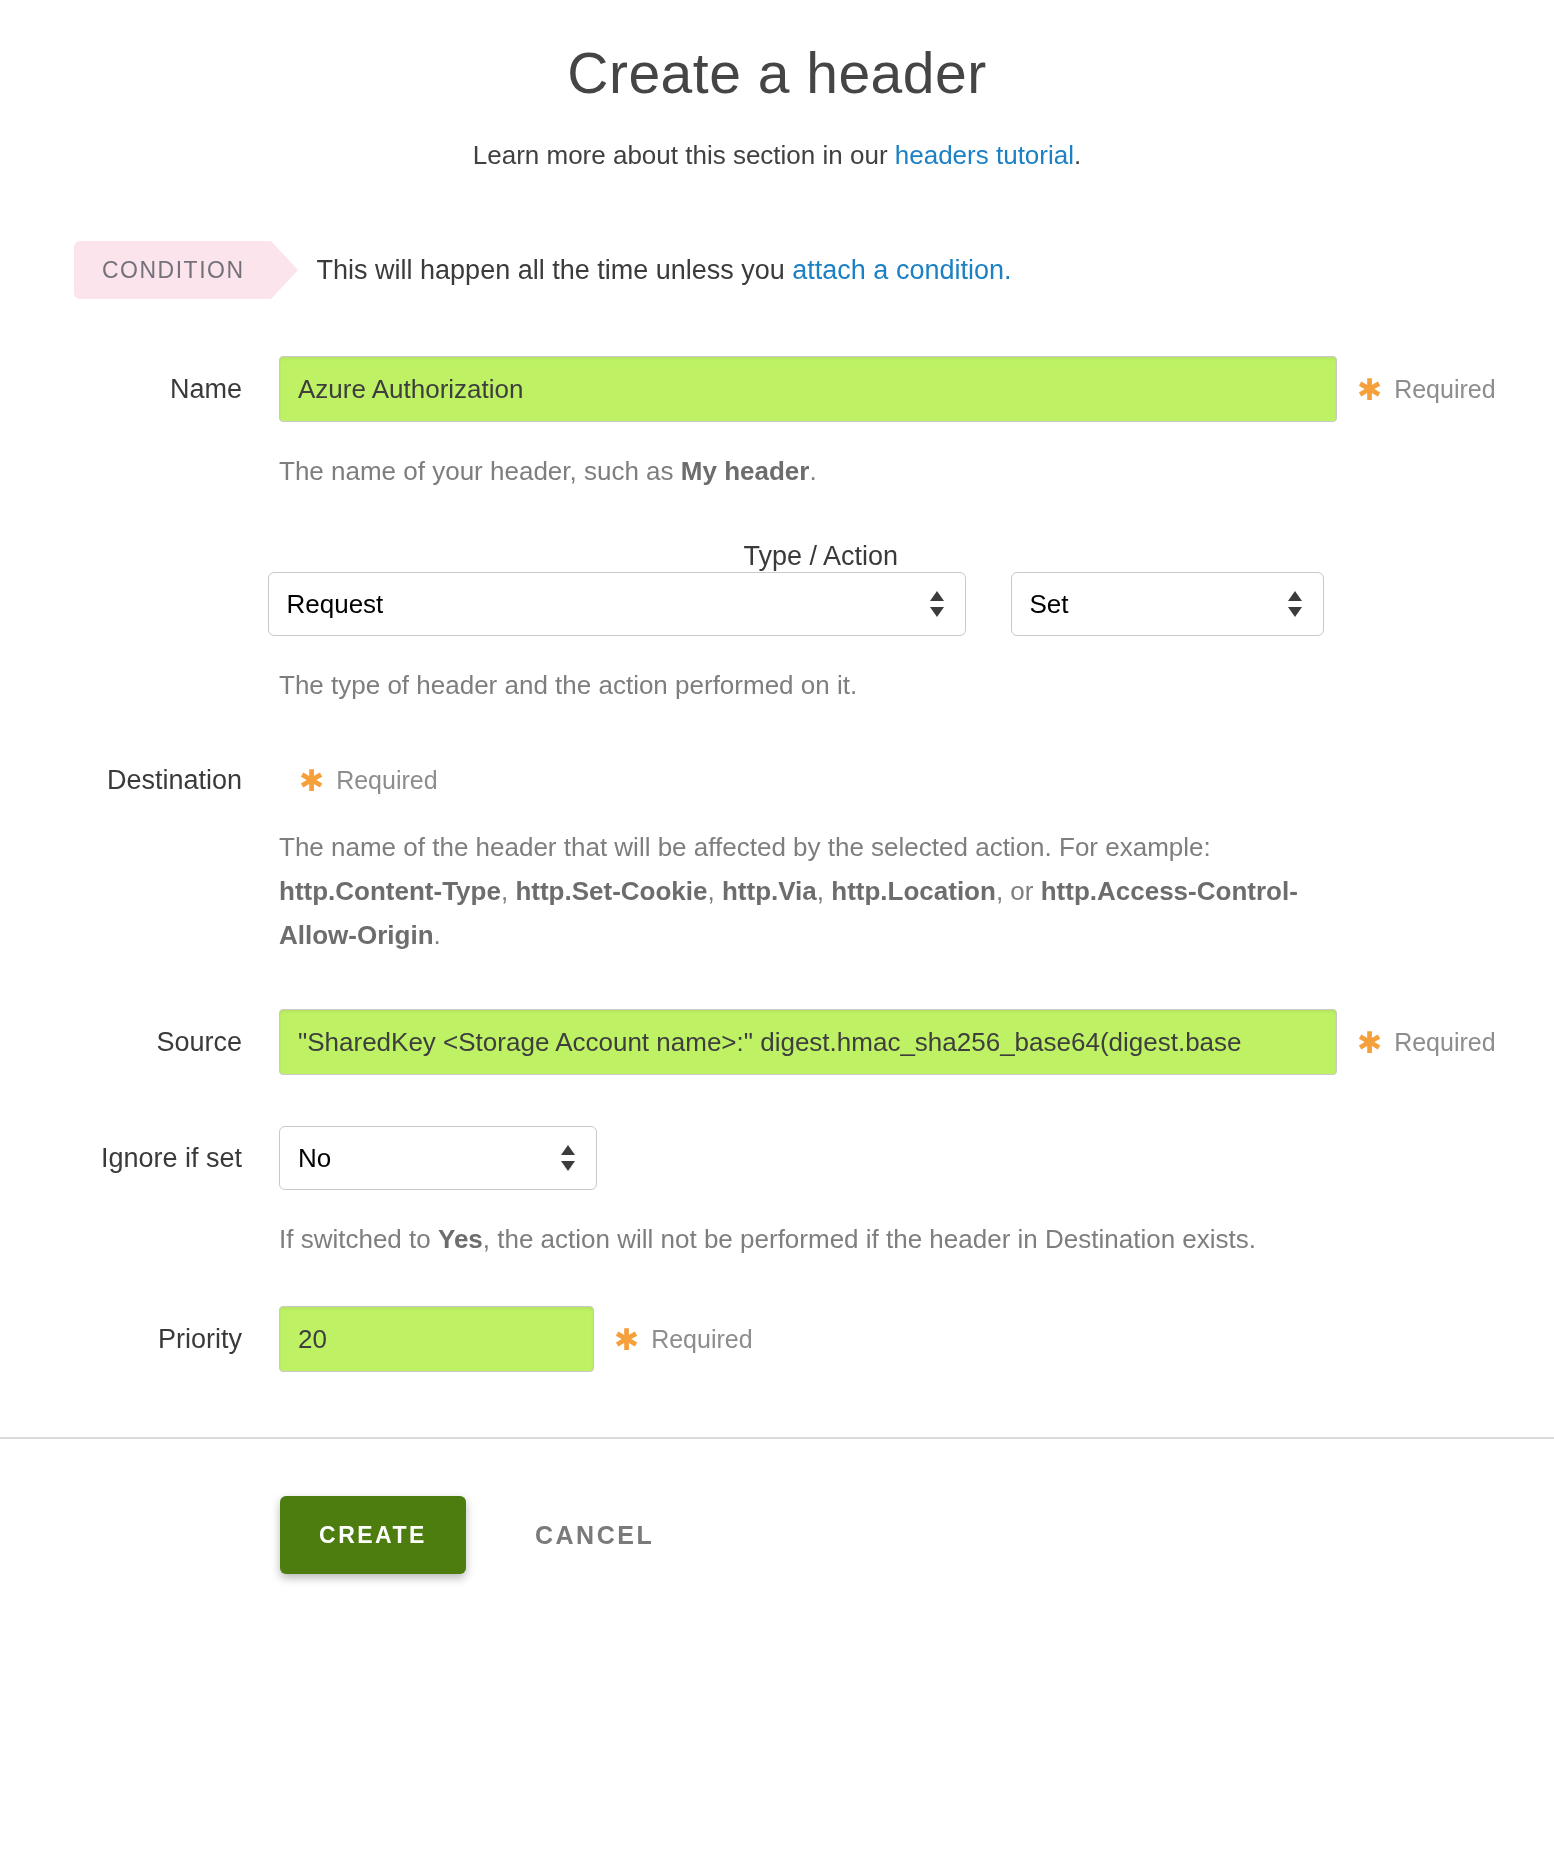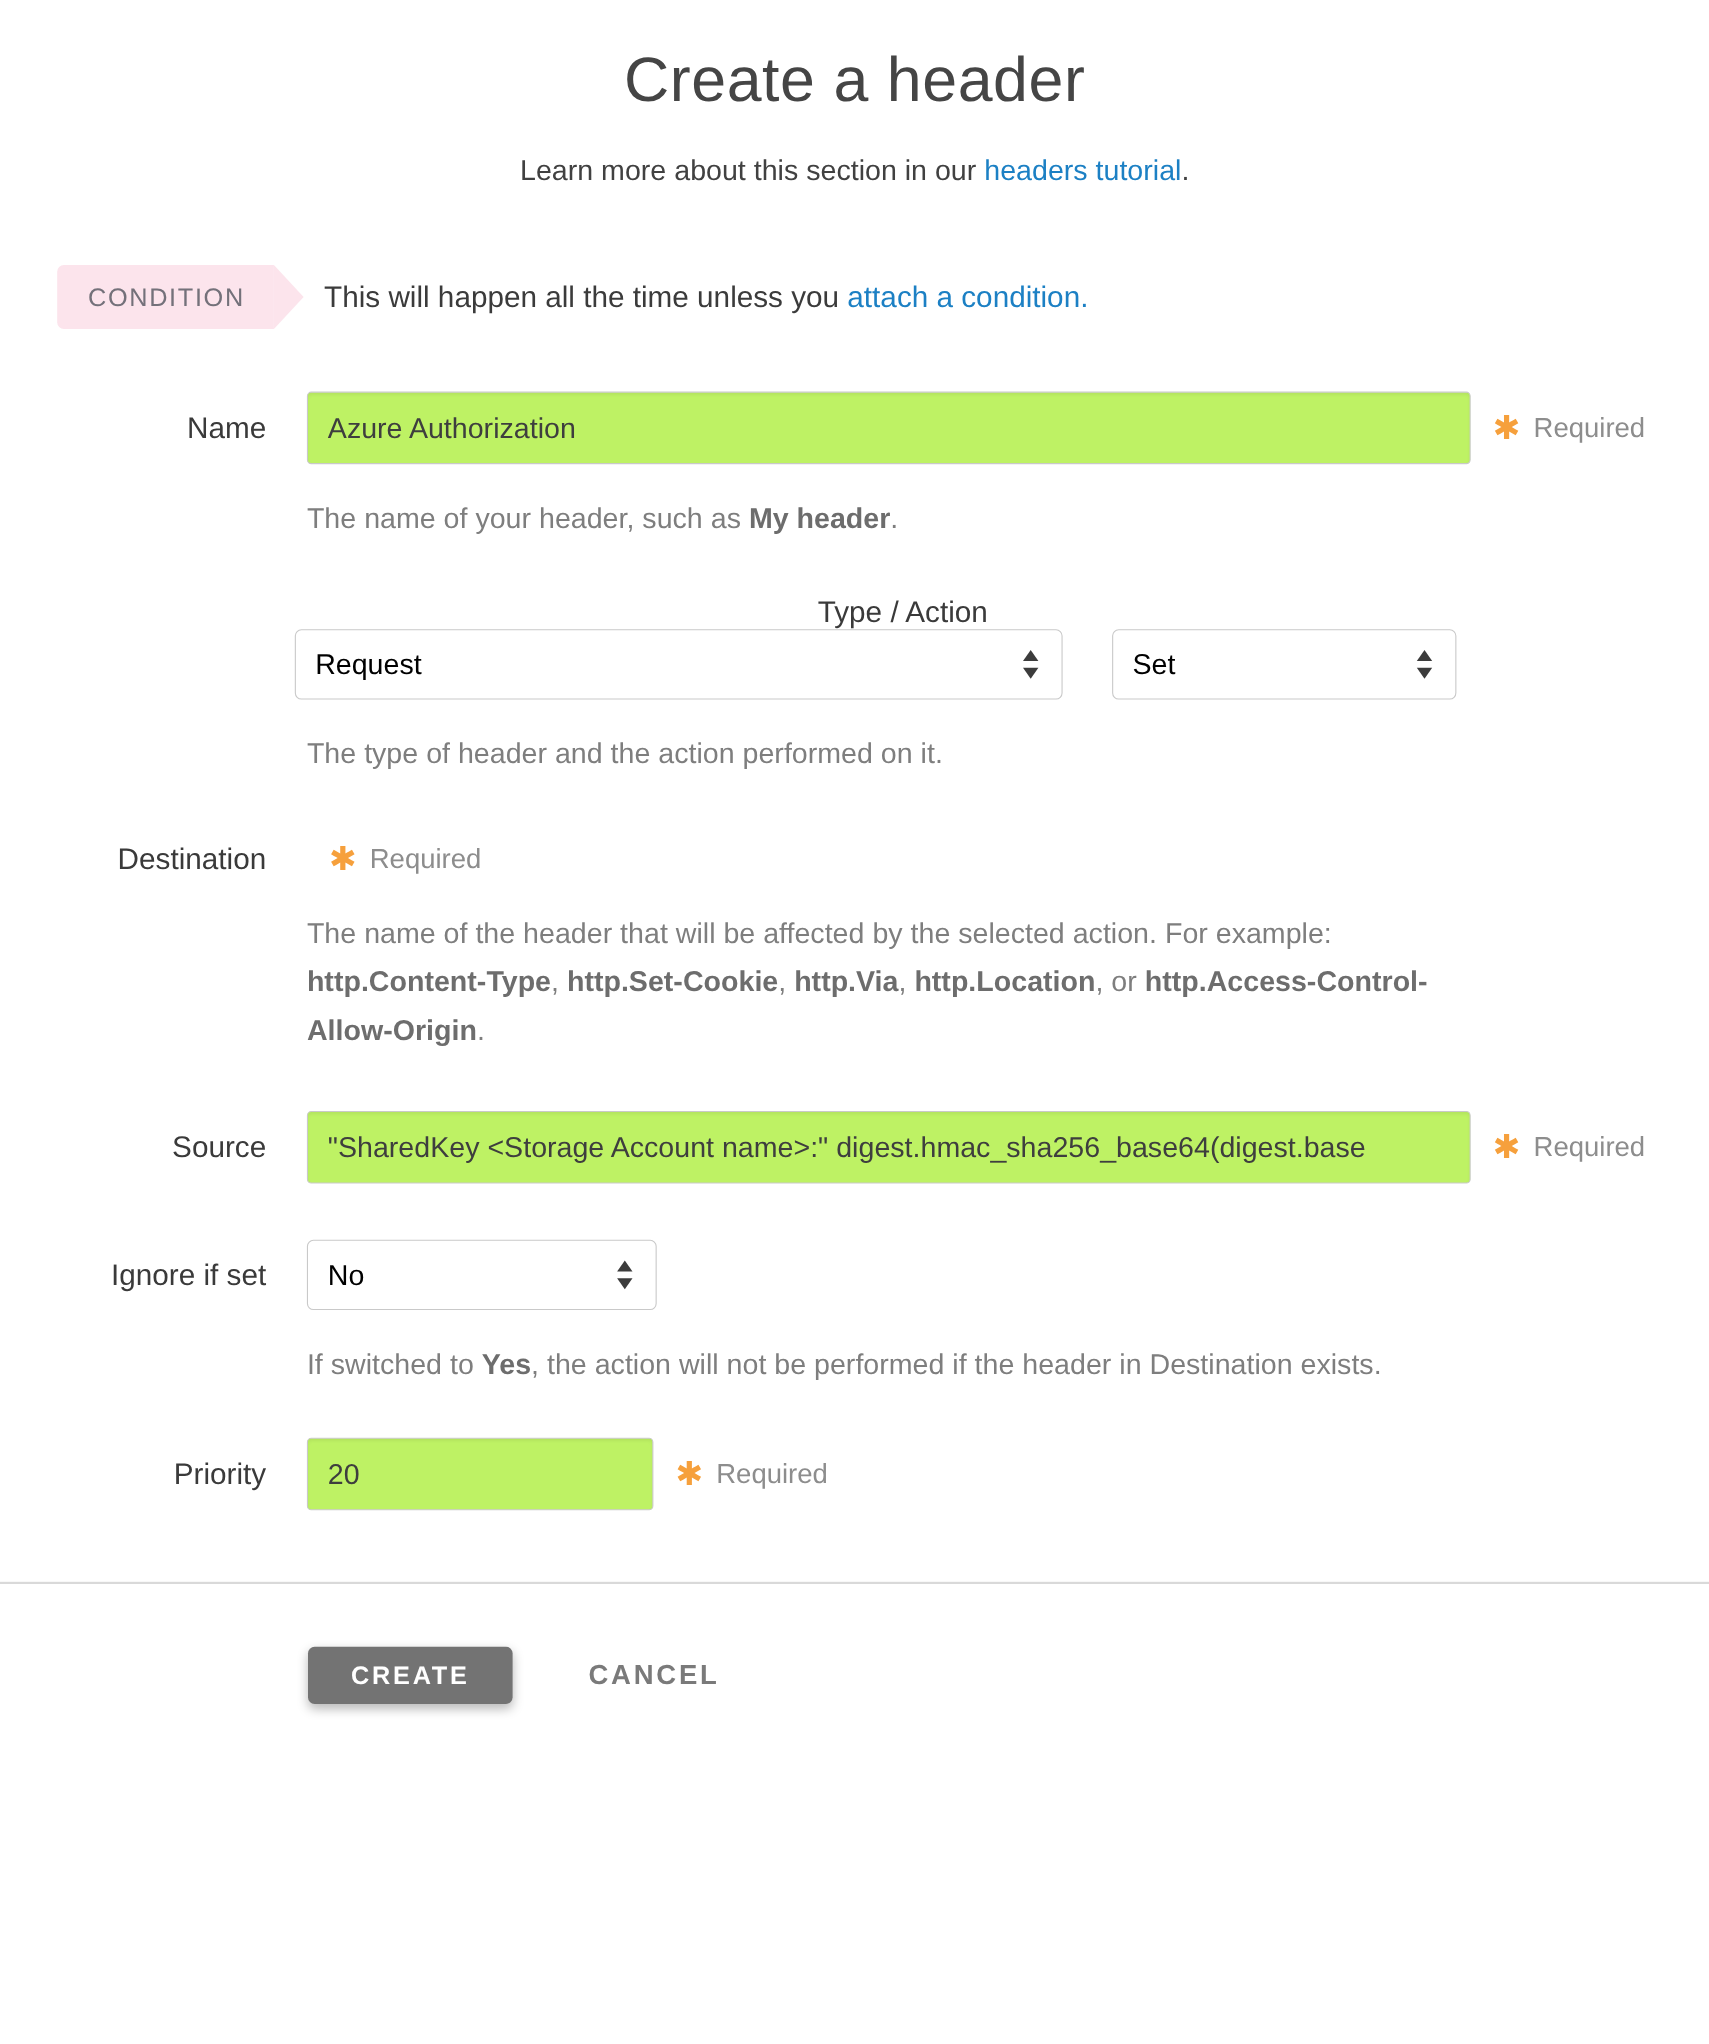--- a/index.html
+++ b/index.html
@@ -17,21 +17,21 @@
   .title {
     padding-top:40px;
     font-size:57px; font-weight:300; color:#454545;
     letter-spacing:0.5px;
   }
   .subtitle { margin-top:34px; font-size:26px; color:#414141; }
   a.link { color:#1c80c4; text-decoration:none; cursor:pointer; }
 
   
   .condition-row {
-    margin-top:70px; display:flex; align-items:center; height:58px;
+    margin-top:70px; display:flex; align-items:center; height:58px;margin-left:22px;
   }
   .condition-badge {
     position:relative; margin-left:52px; height:58px;
     background:#fce4ec; border-radius:6px 0 0 6px;
     display:flex; align-items:center; padding:0 26px 0 28px;
   }
   .condition-badge::after {
     content:""; position:absolute; left:100%; top:0;
     width:0; height:0;
     border-top:29px solid transparent;
@@ -97,22 +97,22 @@
   .mt-ta      { margin-top:48px;flex-direction:column; }
   .mt-dest    { margin-top:56px; }
   .mt-source  { margin-top:52px; }
   .mt-ignore  { margin-top:51px; }
   .mt-priority{ margin-top:45px; }
 
   
   .divider { margin-top:38px; border-top:2px solid #d9d9d9; width:100%; }
   .footer { margin-top:57px; margin-left:280px; display:flex; align-items:center; }
   .btn-create {
-    width:186px; height:52px; border:none; border-radius:6px;
-    background:#737373; color:#ffffff; cursor:pointer;
+    width:186px; height:78px; border:none; border-radius:6px;
+    background:#4d7c0f; color:#ffffff; cursor:pointer;
     font-family:"Liberation Sans", sans-serif;
     font-size:23px; font-weight:bold; letter-spacing:2.5px;
     box-shadow:0 4px 10px rgba(0,0,0,0.28);
   }
   .btn-cancel {
     margin-left:69px; background:none; border:none; cursor:pointer;
     font-family:"Liberation Sans", sans-serif;
     font-size:25px; font-weight:bold; letter-spacing:2.5px; color:#7a7a7a;
   }
 </style>

